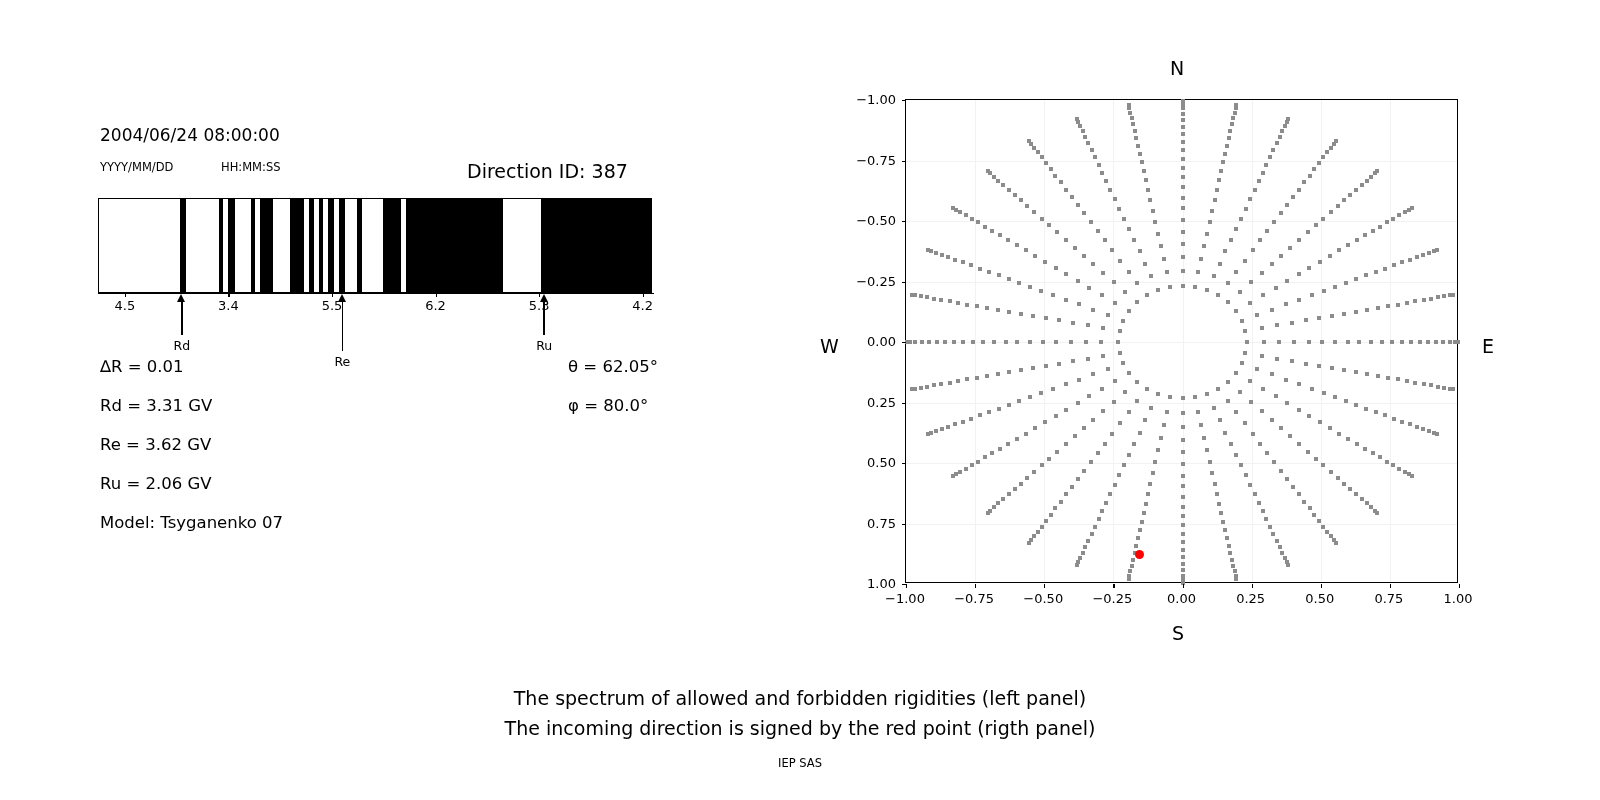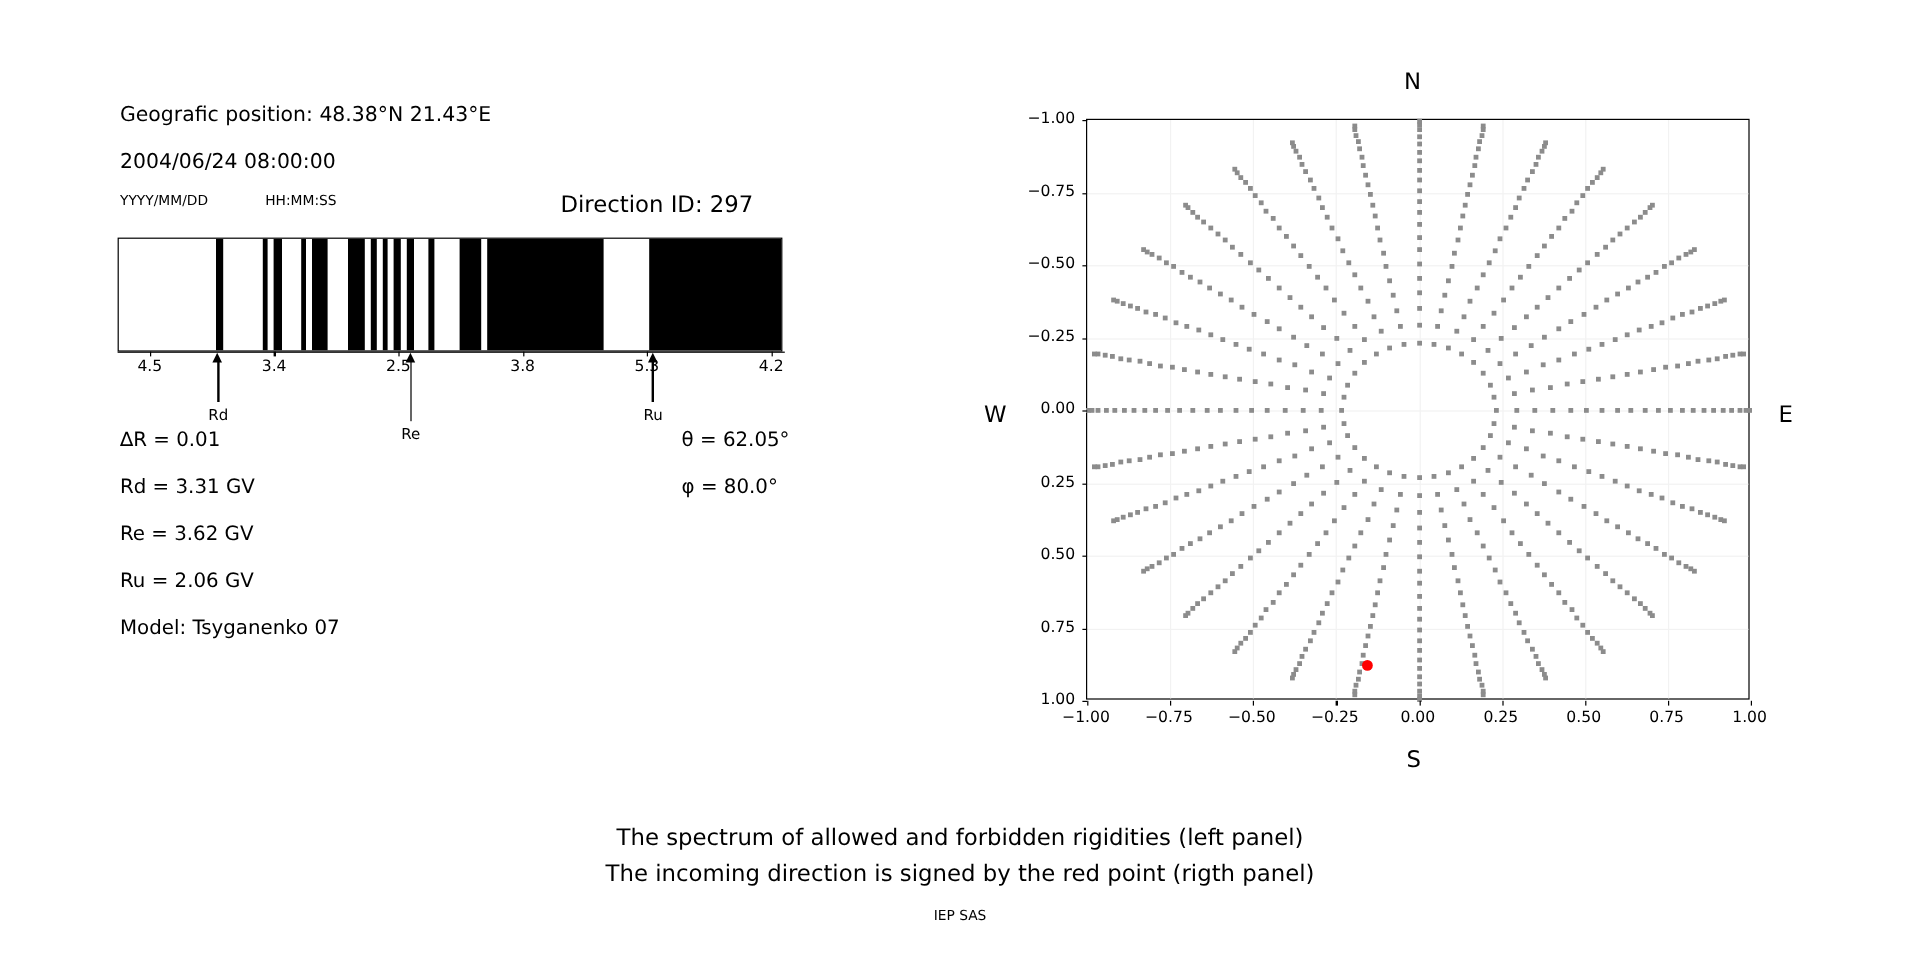--- a/index.html
+++ b/index.html
@@ -74,29 +74,28 @@
   #caption-1{top:687px;}
   #caption-2{top:717px;}
   #footer{position:absolute;top:756px;width:1600px;left:0;text-align:center;
           font-size:11.5px;color:#000;}
 </style>
 </head>
 <body>
 
 <div class="abs" id="left-panel">
 
-  <div class="abs info-line" id="geo-position">Geografic position: 48.38°N 21.43°E</div>
 
   <div class="abs info-line" id="datetime">2004/06/24 08:00:00</div>
 
   <div class="abs" id="fmt-date">YYYY/MM/DD</div>
 
   <div class="abs" id="fmt-time">HH:MM:SS</div>
 
-  <div class="abs" id="direction-id">Direction ID: 297</div>
+  <div class="abs" id="direction-id">Direction ID: 387</div>
 
   <div class="abs" id="spectrum-wrap">
     <div id="spectrum-bar">
         <div class="band" style="left: 81.2879px; width: 5.69533px;"></div>
         <div class="band" style="left: 119.602px; width: 4.65981px;"></div>
         <div class="band" style="left: 128.921px; width: 6.73084px;"></div>
         <div class="band" style="left: 152.221px; width: 4.14206px;"></div>
         <div class="band" style="left: 161.022px; width: 13.4617px;"></div>
         <div class="band" style="left: 191.052px; width: 13.4617px;"></div>
         <div class="band" style="left: 210.209px; width: 4.65981px;"></div>
@@ -110,23 +109,23 @@
       </div>
   </div>
 
   <div class="abs" id="spectrum-axis">
     <div id="axis-line"></div>
   <div class="tick" style="left: 26.8879px;"></div>
       <div class="tick-label" style="left: 26.8879px;">4.5</div>
       <div class="tick" style="left: 130.439px;"></div>
       <div class="tick-label" style="left: 130.439px;">3.4</div>
       <div class="tick" style="left: 233.991px;"></div>
-      <div class="tick-label" style="left: 233.991px;">2.5</div>
+      <div class="tick-label" style="left: 233.991px;">5.5</div>
       <div class="tick" style="left: 337.542px;"></div>
-      <div class="tick-label" style="left: 337.542px;">3.8</div>
+      <div class="tick-label" style="left: 337.542px;">6.2</div>
       <div class="tick" style="left: 441.093px;"></div>
       <div class="tick-label" style="left: 441.093px;">5.3</div>
       <div class="tick" style="left: 544.645px;"></div>
       <div class="tick-label" style="left: 544.645px;">4.2</div>
       <div class="marker-arrow" style="left: 83.0411px; top: 6px; height: 36px;"></div>
       <div class="marker-head" style="left: 79.3411px; top: 1px;"></div>
       <div class="marker-label" style="left: 83.8411px; top: 45px;">Rd</div>
       <div class="marker-arrow" style="left: 243.546px; top: 6px; height: 52px;"></div>
       <div class="marker-head" style="left: 239.846px; top: 1px;"></div>
       <div class="marker-label" style="left: 244.346px; top: 61px;">Re</div>

